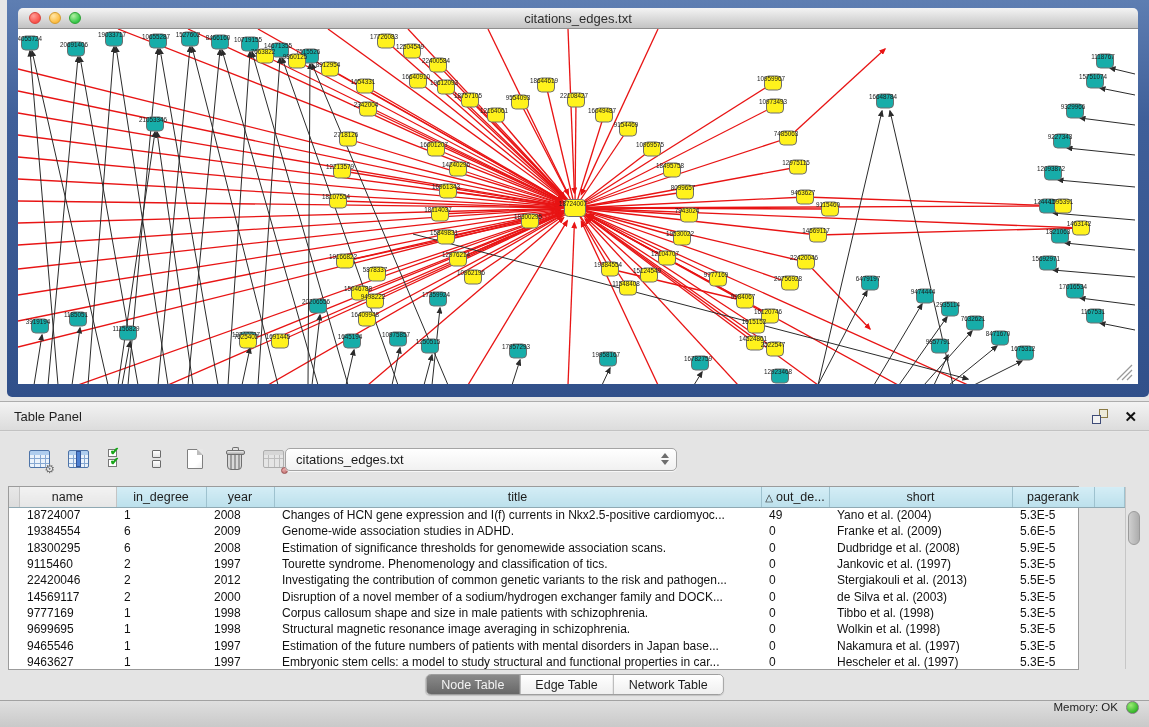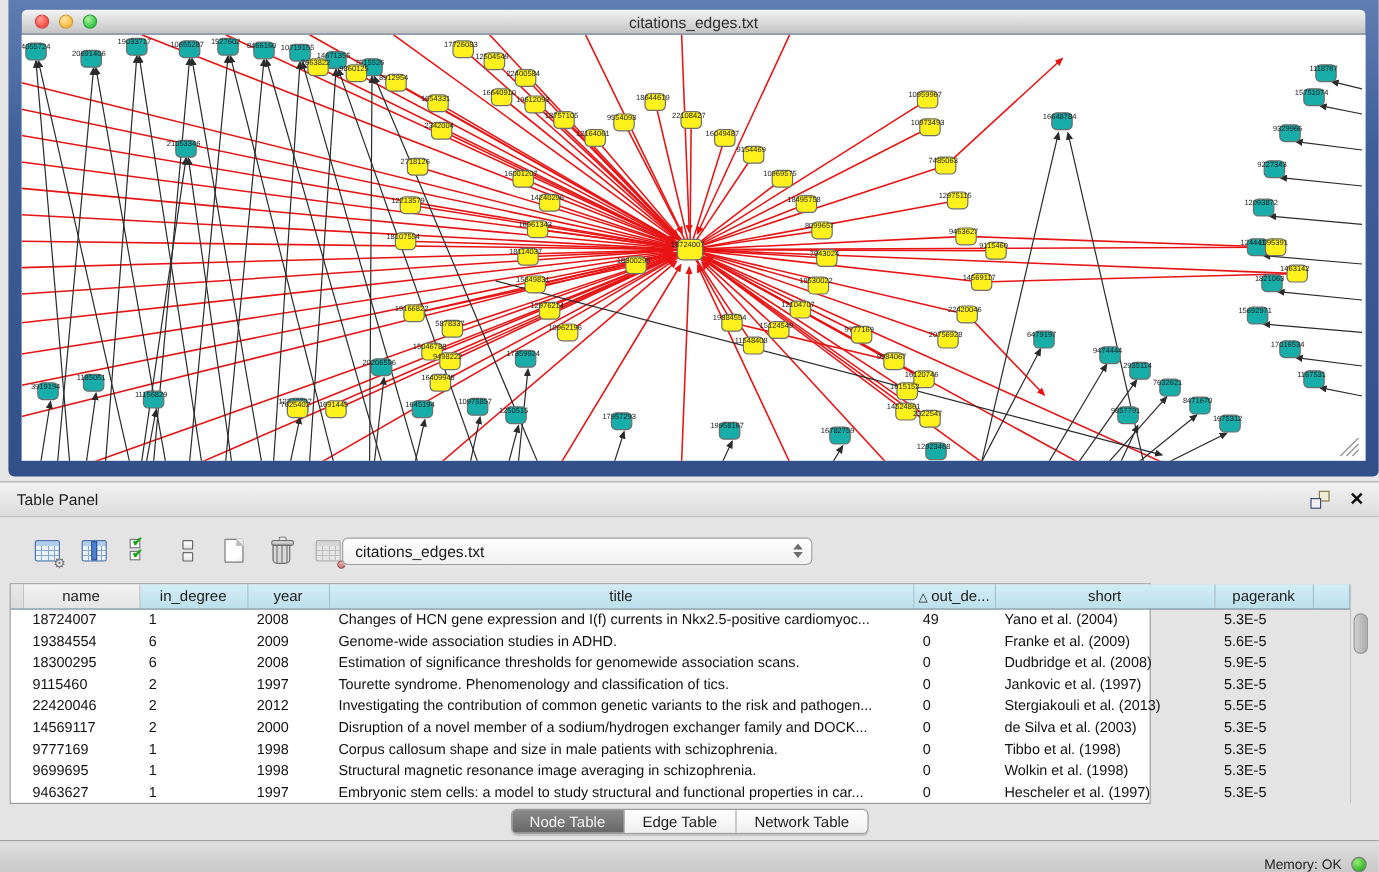--- a/index.html
+++ b/index.html
@@ -70,21 +70,21 @@
   .combo { position:absolute; left:285px; top:16px; width:392px; height:23px;
     border:1px solid #A4A4A4; border-radius:5px; background:linear-gradient(#FFFFFF,#F1F1F1);
     font-size:13px; color:#1A1A1A; display:flex; align-items:center; padding-left:10px;
     box-shadow:0 1px 0 rgba(255,255,255,.7); }
   .combo .stepper { position:absolute; right:7px; top:4px; display:flex; flex-direction:column; gap:2px; }
   .combo .stepper i { width:0; height:0; border-left:4px solid transparent; border-right:4px solid transparent; }
   .combo .stepper i.up { border-bottom:5px solid #6E6E6E; }
   .combo .stepper i.dn { border-top:5px solid #6E6E6E; }
 
   
-  .tblwrap { position:absolute; left:8px; top:54px; width:951px; height:184px;
+  .tblwrap { position:absolute; left:8px; top:54px; width:1071px; height:184px;
     border:1px solid #9B9B9B; background:#fff; display:flex; }
   table.data { border-collapse:collapse; table-layout:fixed; width:1115px; font-size:12px; }
   table.data th { height:20px; font-weight:normal; font-size:12.5px; color:#1C1C1C;
     background:linear-gradient(#D4EDF6,#BCE0EC); border-right:1px solid #9EC2CF; border-bottom:1px solid #8FA9B3;
     overflow:hidden; white-space:nowrap; }
   table.data th.plain { background:linear-gradient(#F2F2F2,#E6E6E6); border-right:1px solid #C4C4C4; }
   table.data th.corner { background:linear-gradient(#E8E8E8,#DCDCDC); border-right:1px solid #C4C4C4; }
   table.data td { height:16.3px; padding:0 0 0 8px; color:#111; white-space:nowrap; overflow:hidden; }
   td.c-title { padding-left:10px; }
   td.c-out { padding-left:18px; }
@@ -99,21 +99,21 @@
     display:flex; border:1px solid #9E9E9E; border-radius:5px; overflow:hidden; height:21px;
     box-shadow:0 1px 1px rgba(0,0,0,.15); }
   .tab { padding:0 15px; line-height:20px; font-size:12.5px; color:#1E1E1E;
     background:linear-gradient(#FFFFFF,#EFEFEF); border-left:1px solid #B5B5B5; cursor:default; }
   .tab:first-child { border-left:none; }
   .tab.sel { background:linear-gradient(#8A8A8A,#676767); color:#F3F3F3; }
 
   
   .statusbar { position:absolute; left:0; top:700px; width:1149px; height:27px;
     background:linear-gradient(#DFDFDF,#C9C9C9); border-top:1px solid #A2A2A2;
-    display:flex; align-items:flex-end; justify-content:flex-end; }
+    display:flex; align-items:flex-start; justify-content:flex-end; }
   .mem { font-size:11.5px; color:#1E1E1E; margin-right:8px; }
   .memdot { width:13px; height:13px; border-radius:50%; margin-right:10px;
     background:radial-gradient(circle at 35% 30%,#9BEC74,#2EB325 75%); border:1px solid #7D7D7D; }
 </style>
 </head>
 <body>
 
 <div class="net-frame">
   <div class="titlebar">
     <div class="lights">
@@ -872,20 +872,31 @@
             <td class="c-indeg">1</td>
             <td class="c-year">1998</td>
             <td class="c-title">Structural magnetic resonance image averaging in schizophrenia.</td>
             <td class="c-out">0</td>
             <td class="c-short">Wolkin et al. (1998)</td>
             <td class="c-pr">5.3E-5</td>
             <td style="padding: 0px;"></td>
           </tr>
           <tr>
             <td style="padding: 0px;"></td>
+            <td class="c-name">9465546</td>
+            <td class="c-indeg">1</td>
+            <td class="c-year">1997</td>
+            <td class="c-title">Estimation of the future numbers of patients with mental disorders in Japan base...</td>
+            <td class="c-out">0</td>
+            <td class="c-short">Nakamura et al. (1997)</td>
+            <td class="c-pr">5.3E-5</td>
+            <td style="padding: 0px;"></td>
+          </tr>
+          <tr>
+            <td style="padding: 0px;"></td>
             <td class="c-name">9463627</td>
             <td class="c-indeg">1</td>
             <td class="c-year">1997</td>
             <td class="c-title">Embryonic stem cells: a model to study structural and functional properties in car...</td>
             <td class="c-out">0</td>
             <td class="c-short">Hescheler et al. (1997)</td>
             <td class="c-pr">5.3E-5</td>
             <td style="padding: 0px;"></td>
           </tr>
         </tbody>

